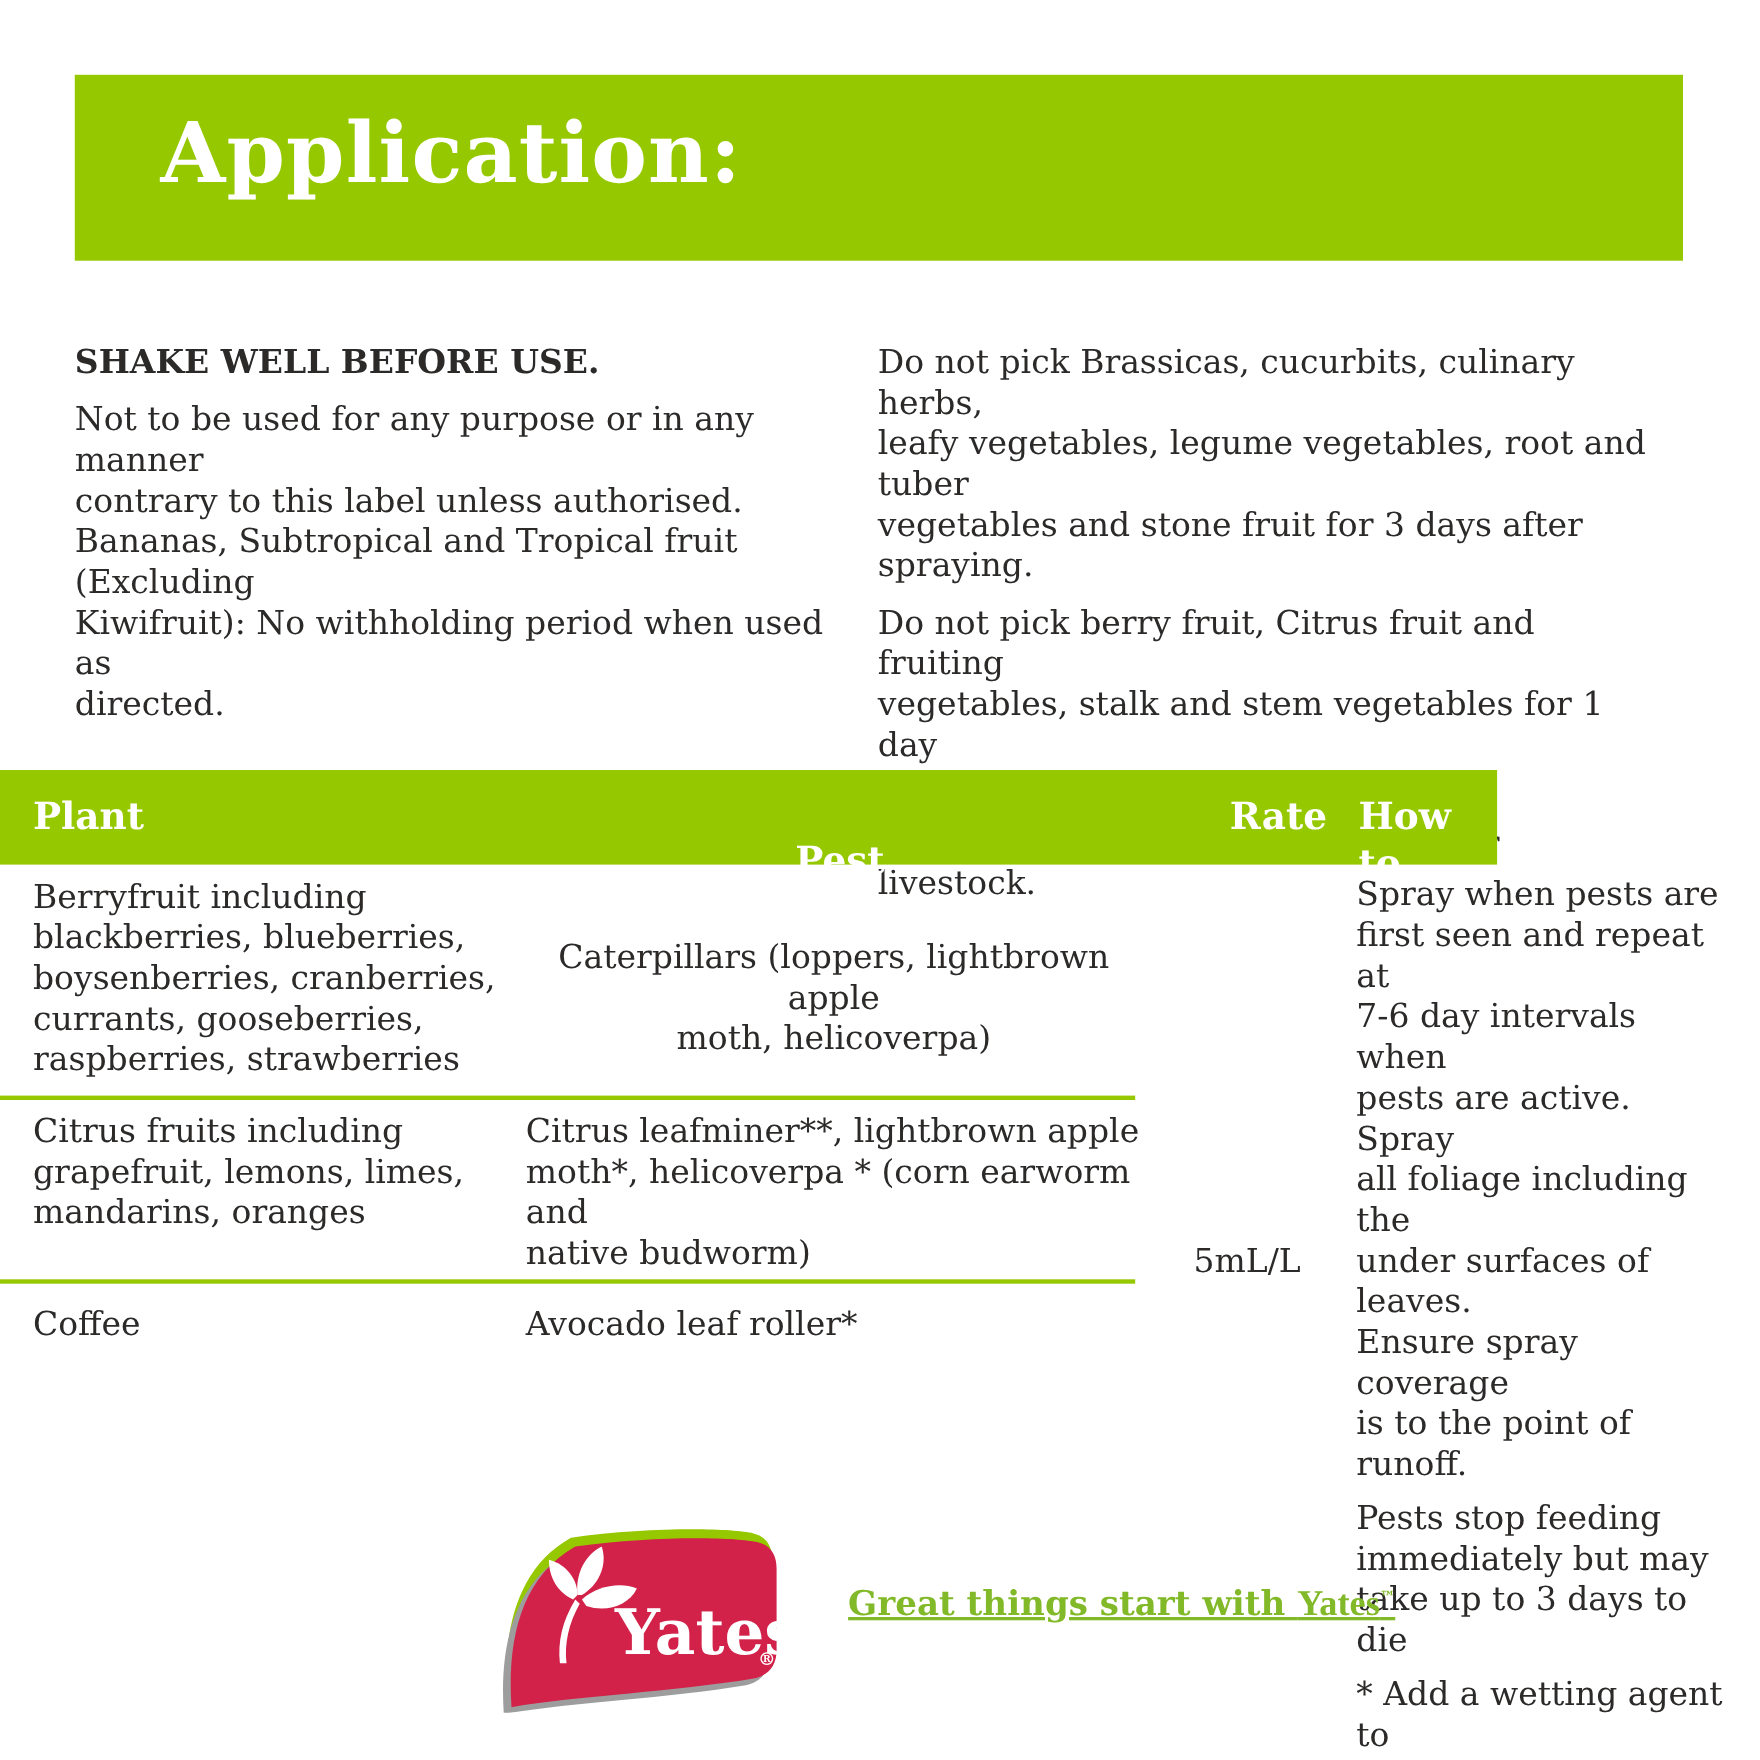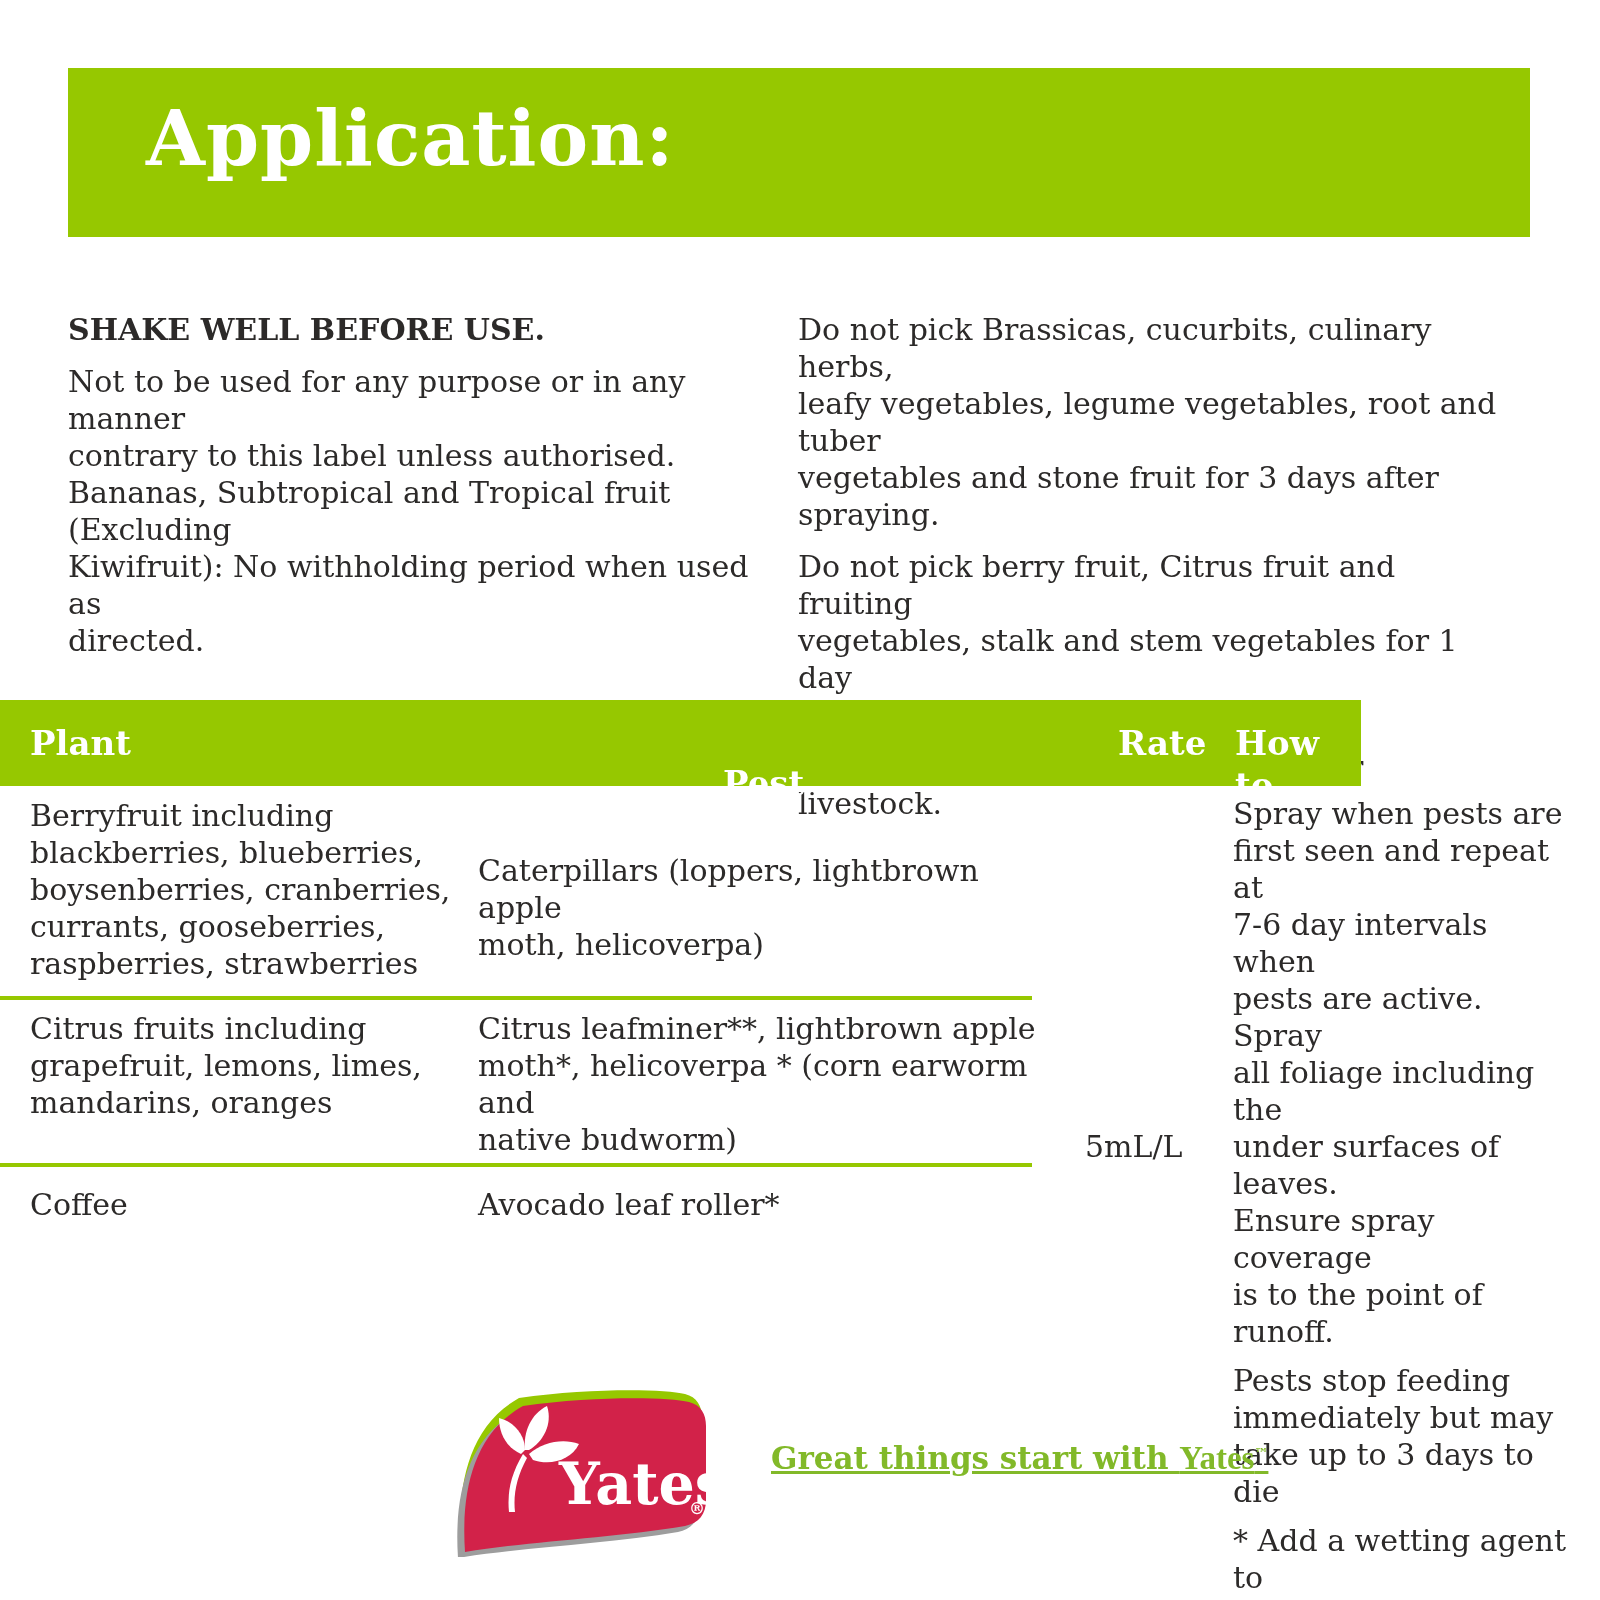--- a/index.html
+++ b/index.html
@@ -70,21 +70,21 @@
     <div class="th th-pest">Pest</div>
     <div class="th th-rate">Rate</div>
     <div class="th th-apply">How to Apply</div>
   </div>
 
   <div class="abs cell" style="left:30px;top:797px;width:450px;">Berryfruit including
 blackberries, blueberries,
 boysenberries, cranberries,
 currants, gooseberries,
 raspberries, strawberries</div>
-  <div class="abs cell" style="left:478px;top:852px;width:560px;">Caterpillars (loppers, lightbrown apple
+  <div class="abs cell" style="left:478px;top:852px;width:560px;text-align:center;">Caterpillars (loppers, lightbrown apple
 moth, helicoverpa)</div>
   <div class="abs divider" style="top:996px;width:1032px;"></div>
 
   <div class="abs cell" style="left:30px;top:1010px;width:450px;">Citrus fruits including
 grapefruit, lemons, limes,
 mandarins, oranges</div>
   <div class="abs cell" style="left:478px;top:1010px;width:560px;">Citrus leafminer**, lightbrown apple
 moth*, helicoverpa * (corn earworm and
 native budworm)</div>
   <div class="abs divider" style="top:1163px;width:1032px;"></div>

